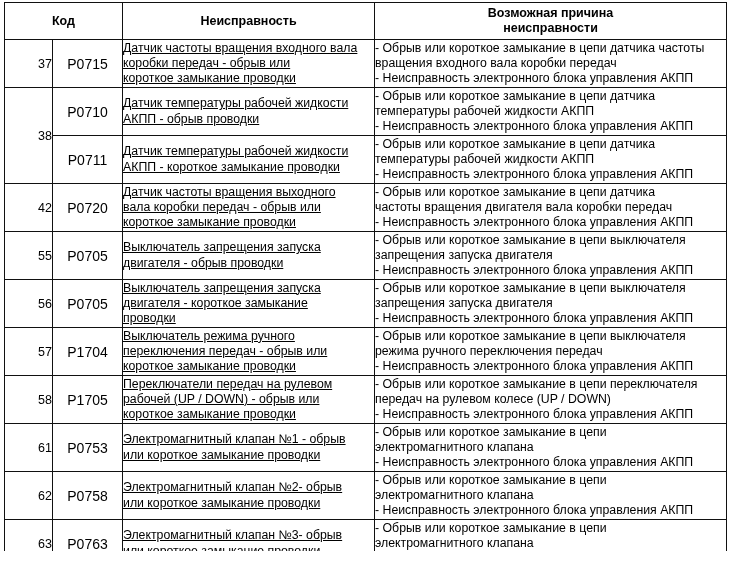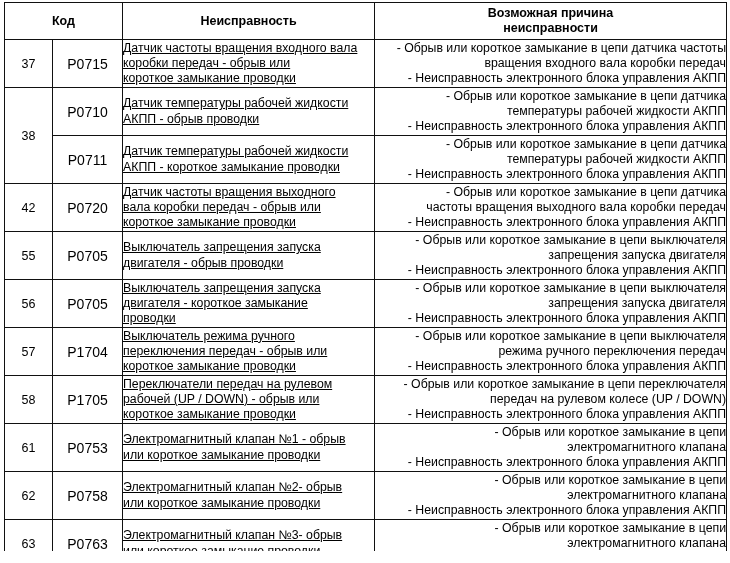--- a/index.html
+++ b/index.html
@@ -47,39 +47,39 @@
     text-align: center;
     font-weight: bold;
     font-size: 12.5px;
     line-height: 15px;
     height: 36px;
     padding: 2px 3px;
   }
   th.hdr-code { font-size: 12.5px; }
 
   td.num {
-    text-align: center;
+    text-align: right;
     font-size: 12.5px;
     font-weight: normal;
     line-height: 14px;
   }
   td.pcode {
     text-align: center;
     font-size: 14px;
     line-height: 14px;
   }
   td.fault {
     text-align: left;
     font-size: 12.3px;
     line-height: 15.2px;
     padding: 3px 4px 3px 6px;
     text-decoration: underline;
   }
   td.cause {
-    text-align: right;
+    text-align: left;
     font-size: 12.3px;
     line-height: 15.2px;
     padding: 3px 4px 3px 5px;
   }
   .ln { display: block; white-space: pre; }
 </style>
 </head>
 <body>
 
 <div id="page">
@@ -143,21 +143,21 @@
         <tr style="height: 48px;">
           <td class="num">42</td>
           <td class="pcode">P0720</td>
           <td class="fault">
             <span class="ln">Датчик частоты вращения выходного</span>
             <span class="ln">вала коробки передач - обрыв или</span>
             <span class="ln">короткое замыкание проводки</span>
           </td>
           <td class="cause">
             <span class="ln">- Обрыв или короткое замыкание в цепи датчика</span>
-            <span class="ln">частоты вращения выходного вала коробки передач</span>
+            <span class="ln">частоты вращения двигателя вала коробки передач</span>
             <span class="ln">- Неисправность электронного блока управления АКПП</span>
           </td>
         </tr>
         <tr style="height: 48px;">
           <td class="num">55</td>
           <td class="pcode">P0705</td>
           <td class="fault">
             <span class="ln">Выключатель запрещения запуска</span>
             <span class="ln">двигателя - обрыв проводки</span>
           </td>

